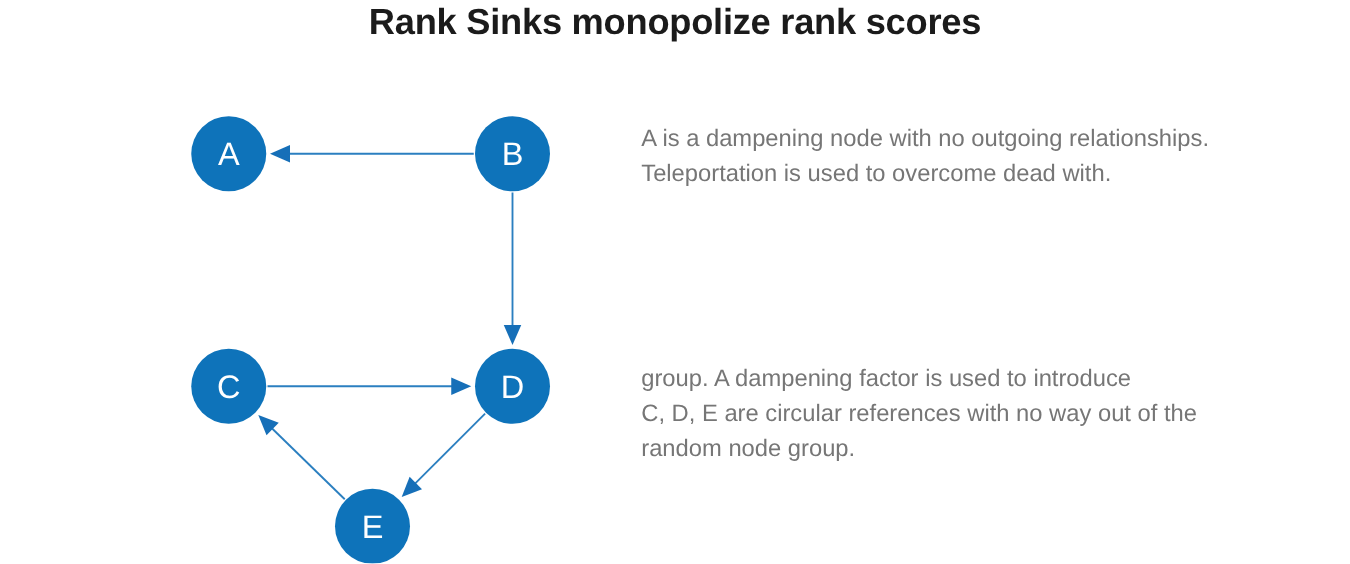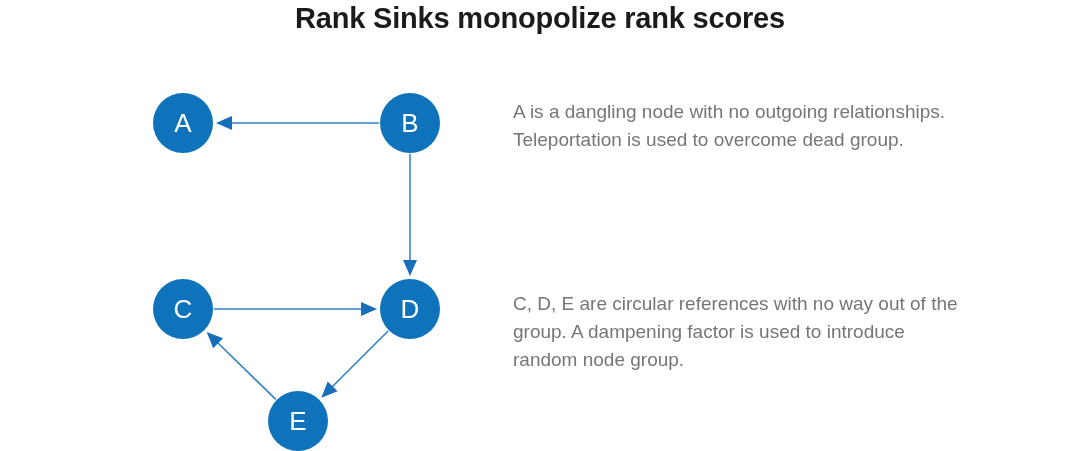--- a/index.html
+++ b/index.html
@@ -83,22 +83,22 @@
         <circle cx="410" cy="309" r="30" fill="#0e73ba"></circle>
         <text x="410" y="309" text-anchor="middle" dy="0.36em" class="node-label" fill="#ffffff">D</text>
       </g>
       <g>
         <circle cx="298" cy="421" r="30" fill="#0e73ba"></circle>
         <text x="298" y="421" text-anchor="middle" dy="0.36em" class="node-label" fill="#ffffff">E</text>
       </g>
     </svg>
 
   <div class="annotation annotation-1">
-      <div>A  is a dangling node with no outgoing relationships.</div>
-      <div>Teleportation is used to overcome dead group.</div>
+      <div>A  is a dampening node with no outgoing relationships.</div>
+      <div>Teleportation is used to overcome dead with.</div>
     </div>
 
   <div class="annotation annotation-2">
+      <div>group. A dampening factor is used to introduce</div>
       <div>C, D, E are circular references with no way out of the</div>
-      <div>group. A dampening factor is used to introduce</div>
       <div>random node group.</div>
     </div>
 </div>
 
 </body></html>

